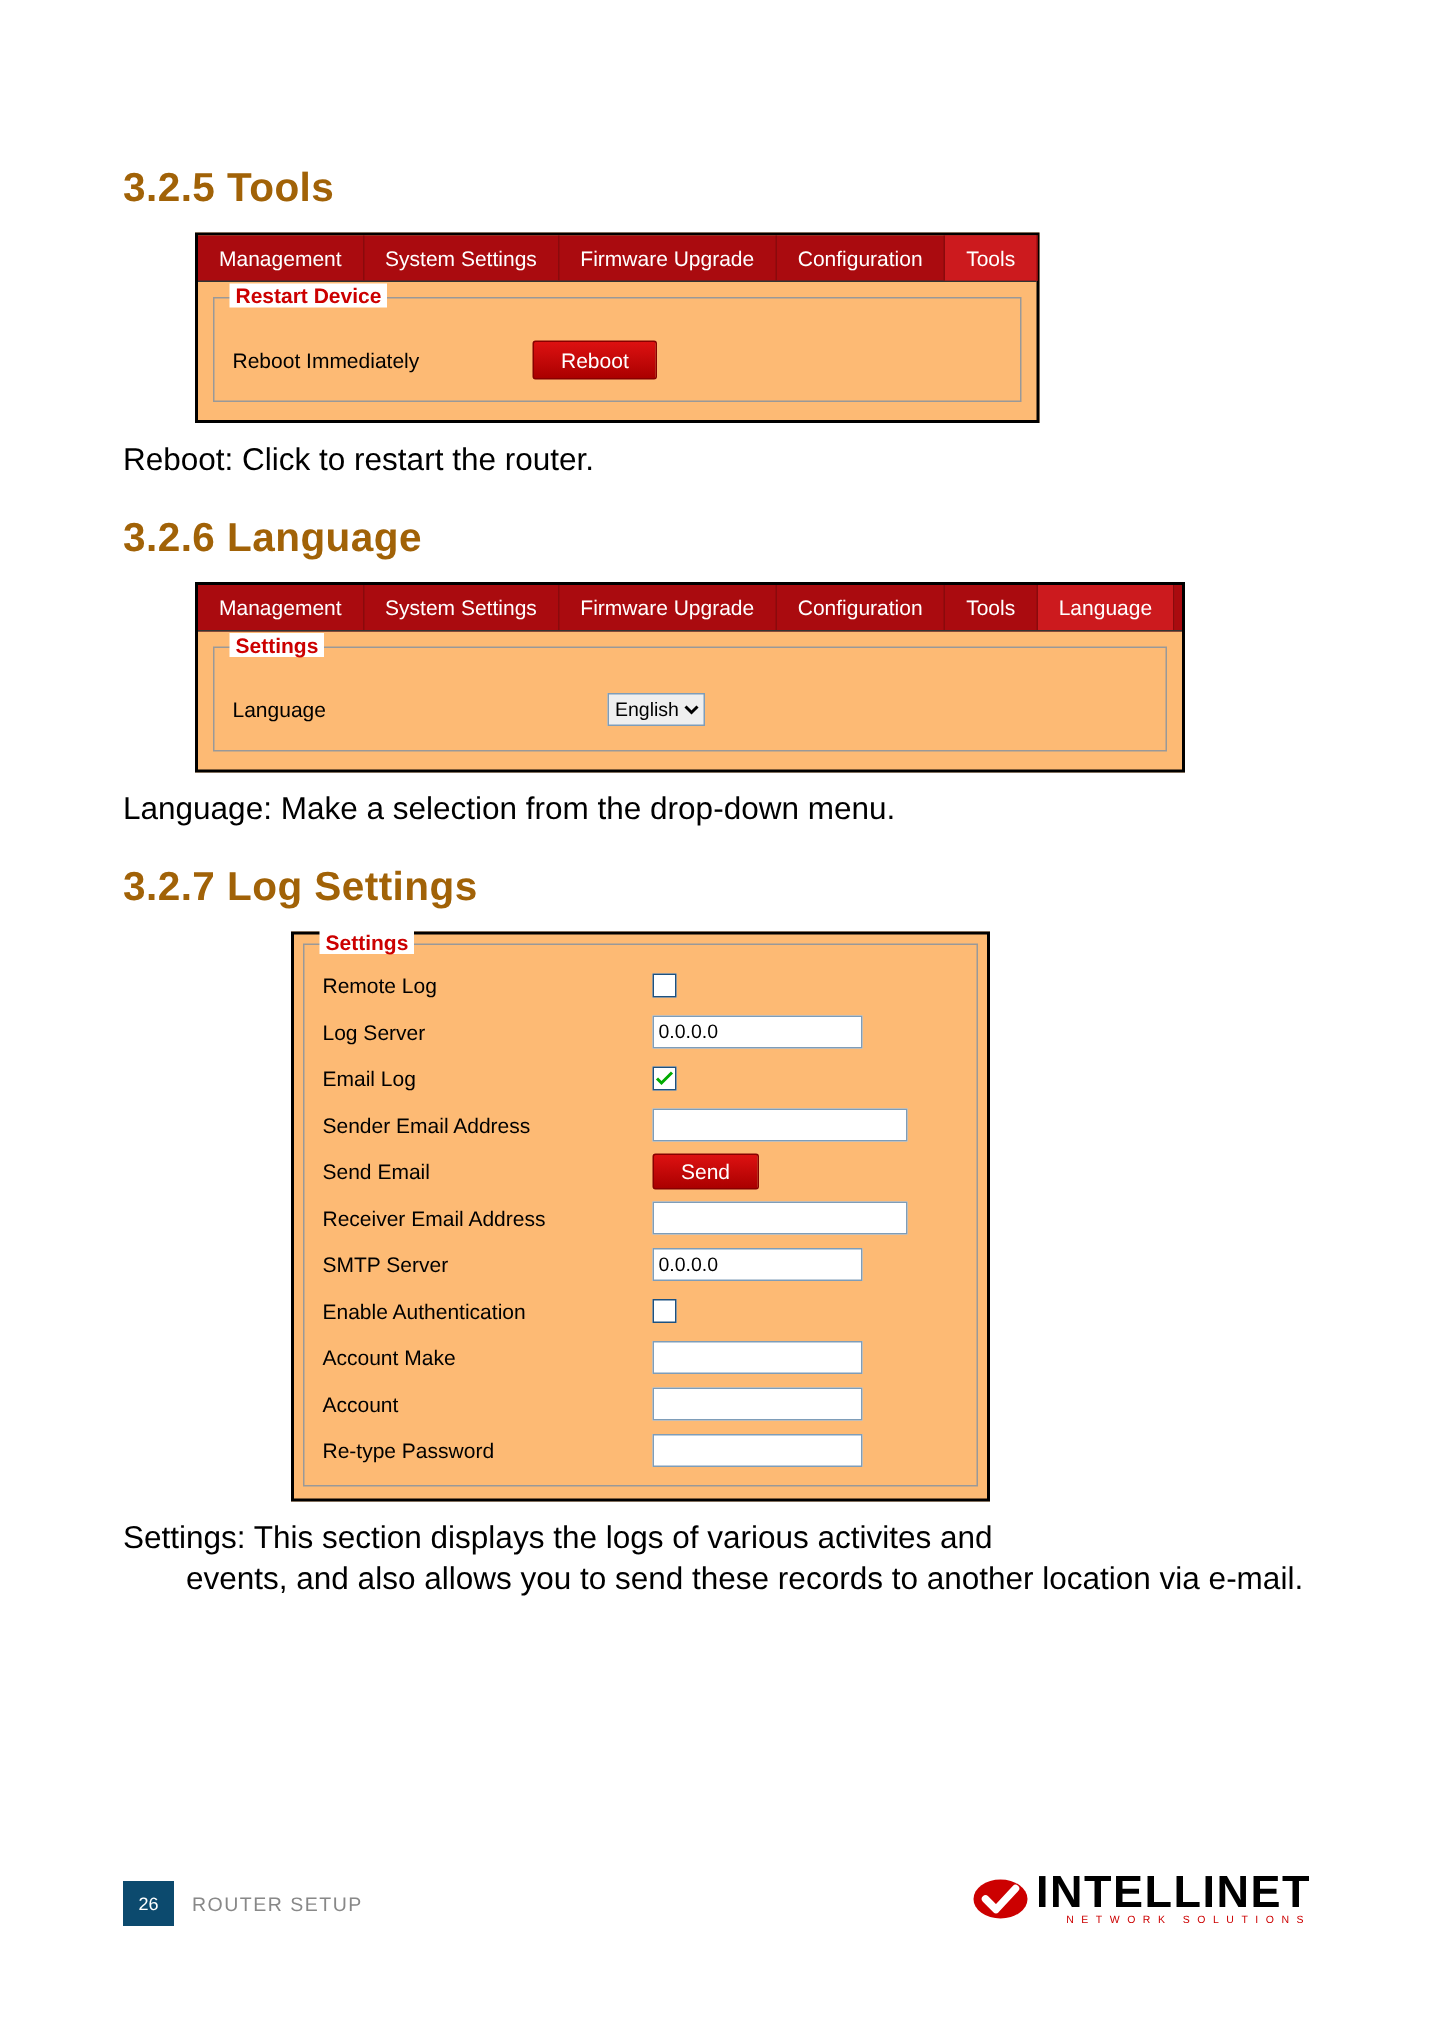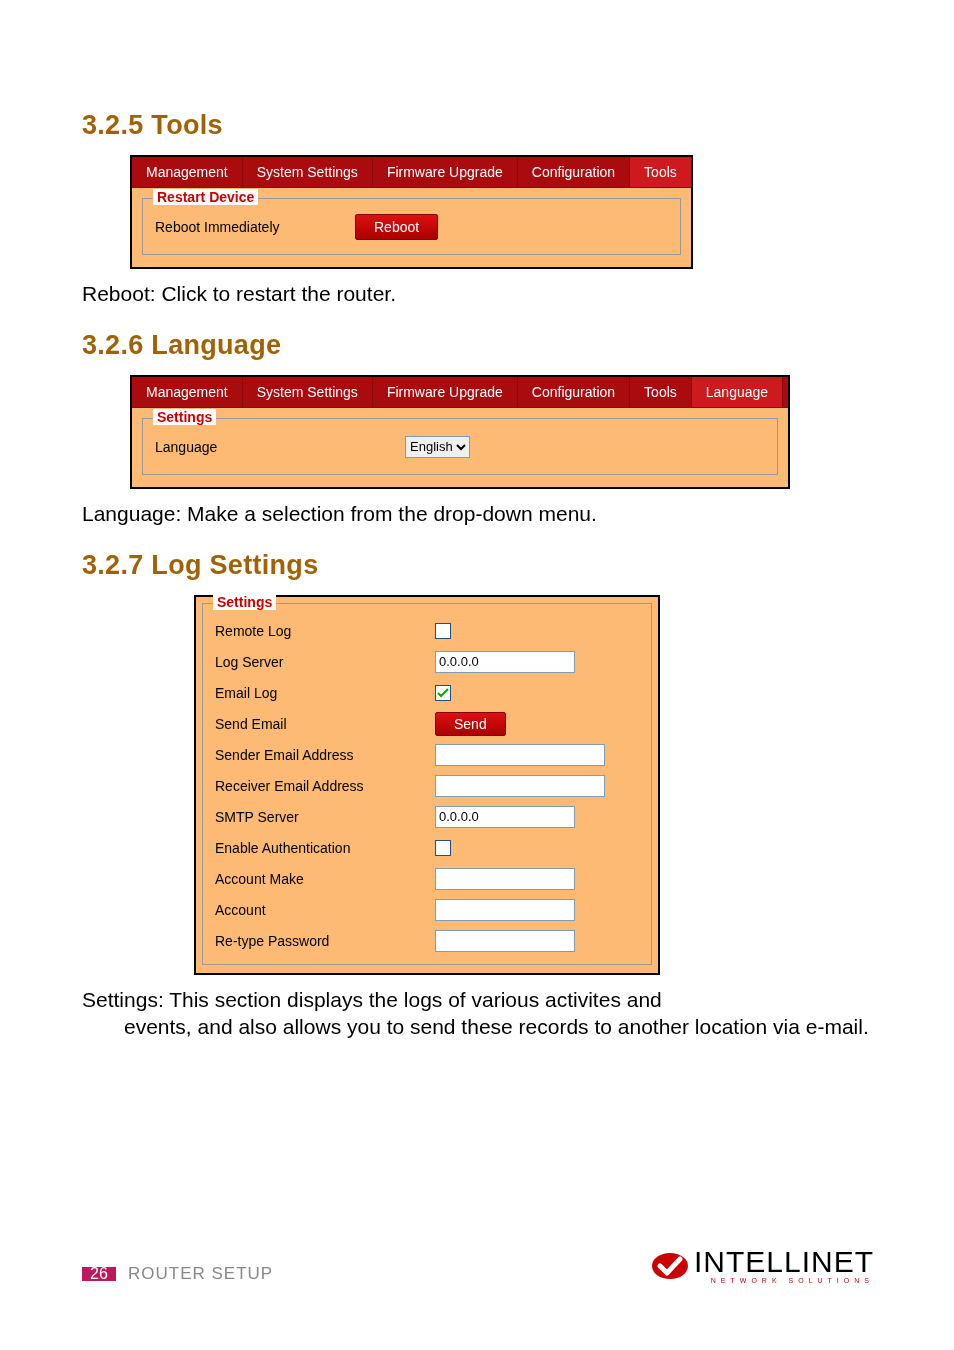--- a/index.html
+++ b/index.html
@@ -9,39 +9,39 @@
   .body-text strong { font-weight: 400; }
   .indent { padding-left: 42px; }
   .panel { border: 2px solid #000; margin: 0 auto 12px; background: #fdba74; }
   .panel-tools { width: 563px; margin-left: 48px; }
   .panel-lang { width: 660px; margin-left: 48px; }
   .panel-log { width: 466px; margin-left: 112px; }
   .tabstrip { display: flex; border-bottom: 1px solid #333; background: #aa0b0f; }
   .tab { padding: 7px 14px; font-size: 14px; color: #fff; border-right: 1px solid #8a0a0c; white-space: nowrap; }
   .tab.active { background: #cc1a1e; }
   .fieldset-wrap { padding: 10px 10px 12px 10px; }
-  .fieldset { border: 1px solid #999; padding: 11px 12px 10px 12px; position: relative; }
+  .fieldset { border: 1px solid #999; padding: 24px 12px 10px 12px; position: relative; }
   .legend { position: absolute; top: -10px; left: 10px; background: #fff; padding: 0 4px; font-size: 14px; font-weight: 700; color: #c00; }
   .row { display: flex; align-items: center; margin: 3px 0; min-height: 28px; }
   .row .label { flex: 0 0 220px; font-size: 14px; color: #000; }
   .panel-lang .row .label, .panel-tools .row .label { flex: 0 0 200px; }
   input.text { width: 140px; height: 22px; border: 1px solid #7e9db9; font-size: 13px; padding: 1px 3px; font-family: Tahoma, Verdana, sans-serif; }
   input.text.wide { width: 170px; }
   select.sel { height: 22px; border: 1px solid #7e9db9; font-size: 13px; font-family: Tahoma, Verdana, sans-serif; }
   .cb { width: 16px; height: 16px; border: 1px solid #1c5180; background: #fff; display: inline-flex; align-items: center; justify-content: center; }
   .cb.checked svg { display: block; }
   .cb svg { display: none; width: 12px; height: 12px; }
   .btn-red { background: linear-gradient(#d11, #a00); color: #fff; font-size: 14px; padding: 4px 18px; border: 1px solid #800; border-radius: 2px; }
   .footer { position: absolute; left: 82px; right: 80px; bottom: 66px; display: flex; align-items: flex-end; justify-content: space-between; }
-  .page-badge { width: 34px; height: 14px; background: #be185d; color: #fff; font-size: 16px; display: flex; align-items: center; justify-content: center; margin-right: 12px; }
+  .page-badge { width: 34px; height: 30px; background: #0c4a6e; color: #fff; font-size: 12px; display: flex; align-items: center; justify-content: center; margin-right: 12px; }
   .footer-left { display: flex; align-items: center; }
-  .footer-label { font-size: 17px; letter-spacing: 1px; color: #888; }
+  .footer-label { font-size: 13px; letter-spacing: 1px; color: #888; }
   .logo { display: flex; align-items: center; }
   .logo-mark { width: 40px; height: 30px; margin-right: 4px; }
-  .logo-text { font-family: "Arial Black", Arial, sans-serif; font-weight: 400; font-size: 30px; letter-spacing: 1px; color: #000; line-height: 0.9; }
+  .logo-text { font-family: "Arial Black", Arial, sans-serif; font-weight: 700; font-size: 30px; letter-spacing: 1px; color: #000; line-height: 0.9; }
   .logo-sub { font-size: 7px; letter-spacing: 5px; color: #c00; text-align: right; margin-top: 2px; }
 </style>
 </head>
 <body>
 
 <h2 class="section">3.2.5  Tools</h2>
 
 <div class="panel panel-tools">
   <div class="tabstrip">
     <div class="tab">Management</div>
@@ -104,26 +104,26 @@
       </div>
       <div class="row">
         <span class="label">Email Log</span>
         <span class="cb checked">
             <svg viewBox="0 0 12 12">
               <path d="M1 6 L4 9 L11 2" stroke="#0a0" stroke-width="2" fill="none"></path>
             </svg>
           </span>
       </div>
       <div class="row">
+        <span class="label">Sender Email Address</span>
+        <input class="text wide" style="">
+      </div>
+      <div class="row">
         <span class="label">Send Email</span>
         <button class="btn-red" style="padding:3px 18px">Send</button>
-      </div>
-      <div class="row">
-        <span class="label">Sender Email Address</span>
-        <input class="text wide" style="">
       </div>
       <div class="row">
         <span class="label">Receiver Email Address</span>
         <input class="text wide" style="">
       </div>
       <div class="row">
         <span class="label">SMTP Server</span>
         <input class="text" value="0.0.0.0" style="">
       </div>
       <div class="row">

